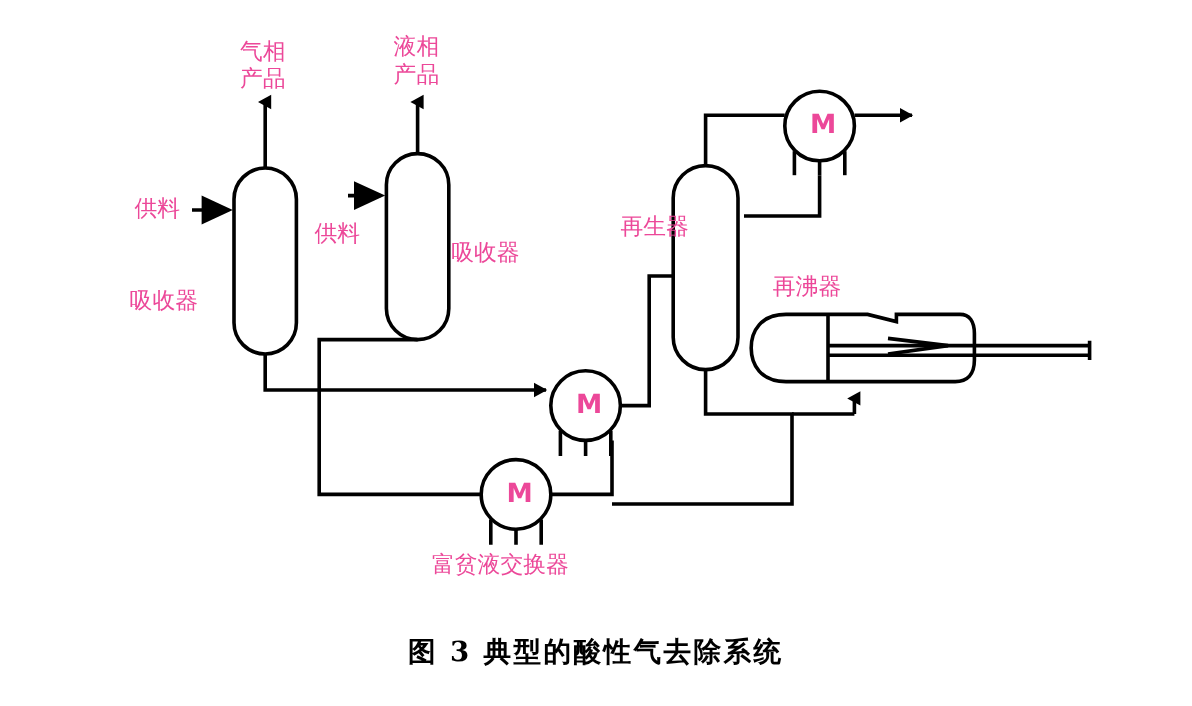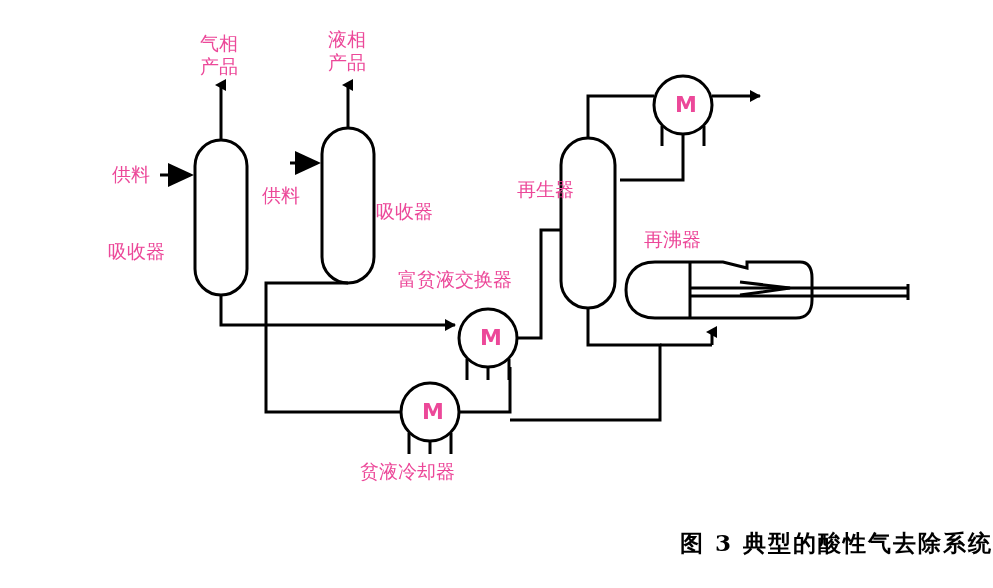--- a/index.html
+++ b/index.html
@@ -35,21 +35,21 @@
   }
   .lbl.vert {
     white-space: pre-line;
     text-align: center;
   }
   .caption {
     position: absolute;
     left: 0;
     top: 528px;
     width: 993px;
-    text-align: right;
+    text-align: center;
     font-family: "DejaVu Serif", serif;
     font-size: 23px;
     font-weight: bold;
     letter-spacing: 2px;
     color: #000;
   }
 </style>
 </head>
 <body>
 
@@ -187,23 +187,22 @@
   <div class="lbl" style="left:262px; top:184px;">供料</div>
 
   <div class="lbl" style="left:108px; top:240px;">吸收器</div>
 
   <div class="lbl" style="left:376px; top:200px;">吸收器</div>
 
   <div class="lbl" style="left:517px; top:178px;">再生器</div>
 
   <div class="lbl" style="left:644px; top:228px;">再沸器</div>
 
-  <div class="lbl" style="left:398px; top:268px;">富贫液交换器</div>
-
-  <div class="lbl" style="left:360px; top:460px;">贫液冷却器</div>
+
+  <div class="lbl" style="left:360px; top:460px;">富贫液交换器</div>
 
   <div class="lbl" style="left:675px; top:93px; font-size:22px; font-weight:bold;">M</div>
   <div class="lbl" style="left:480px; top:326px; font-size:22px; font-weight:bold;">M</div>
   <div class="lbl" style="left:422px; top:400px; font-size:22px; font-weight:bold;">M</div>
 
   <div class="caption">图 3   典型的酸性气去除系统</div>
 
 </div>
 
 </body></html>

